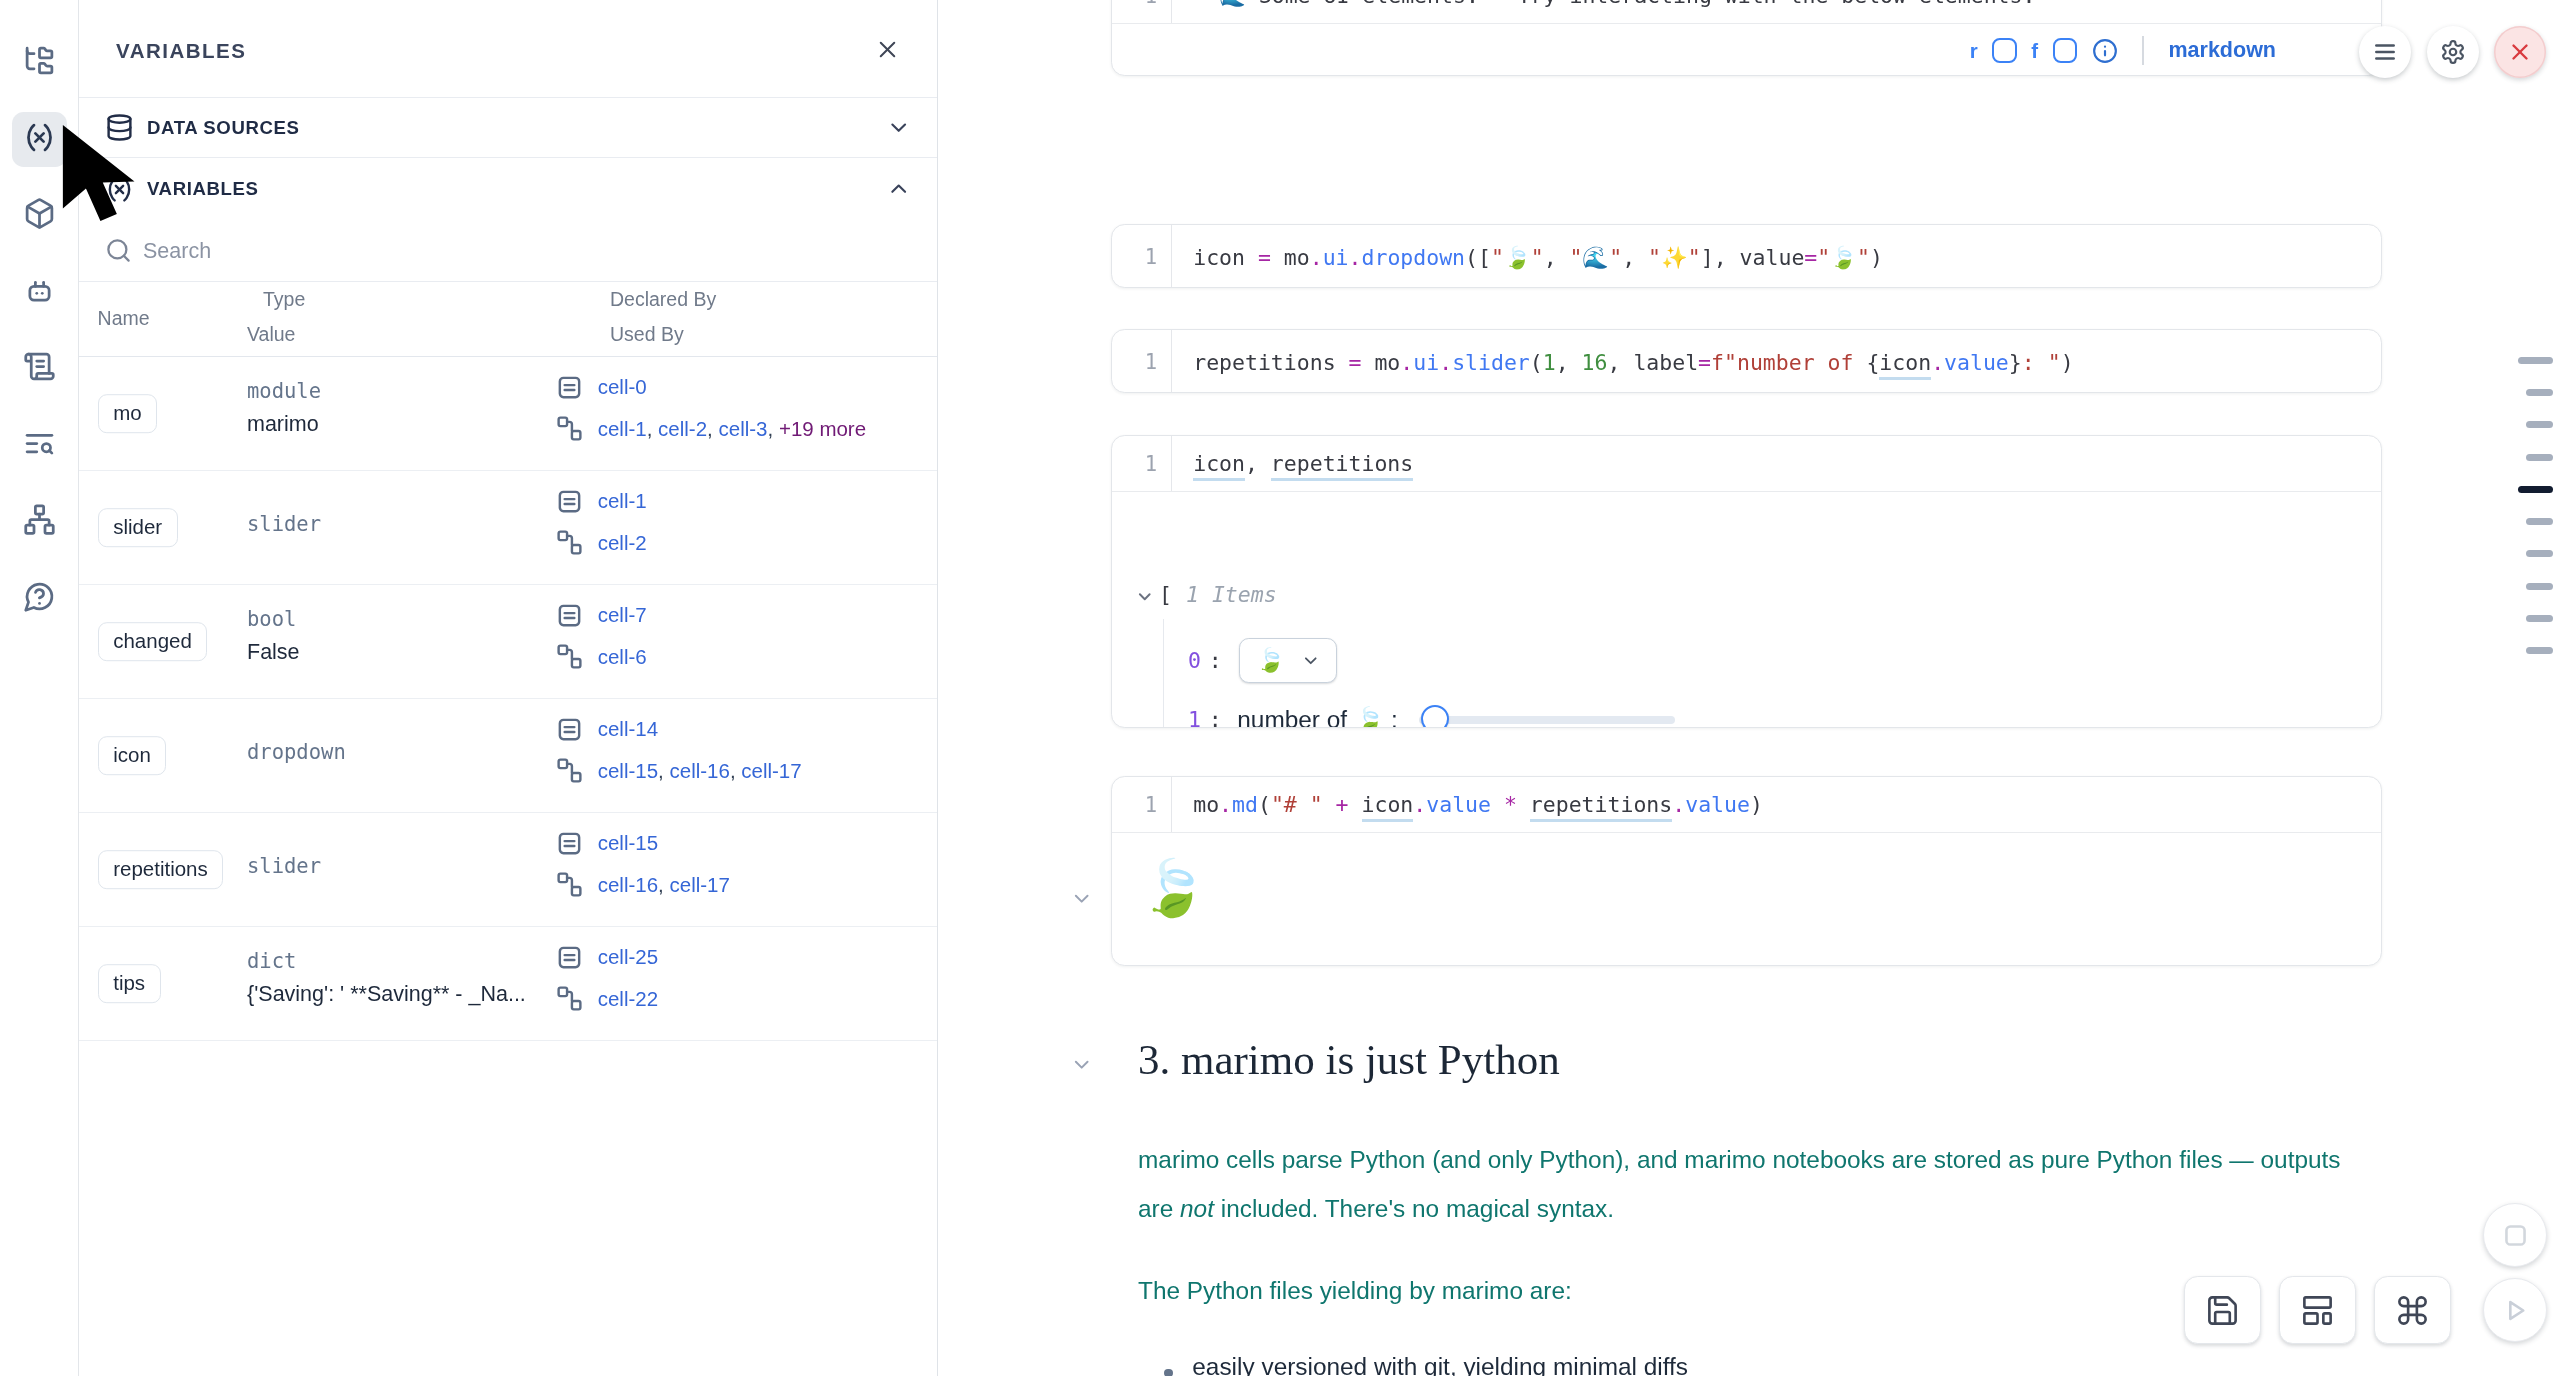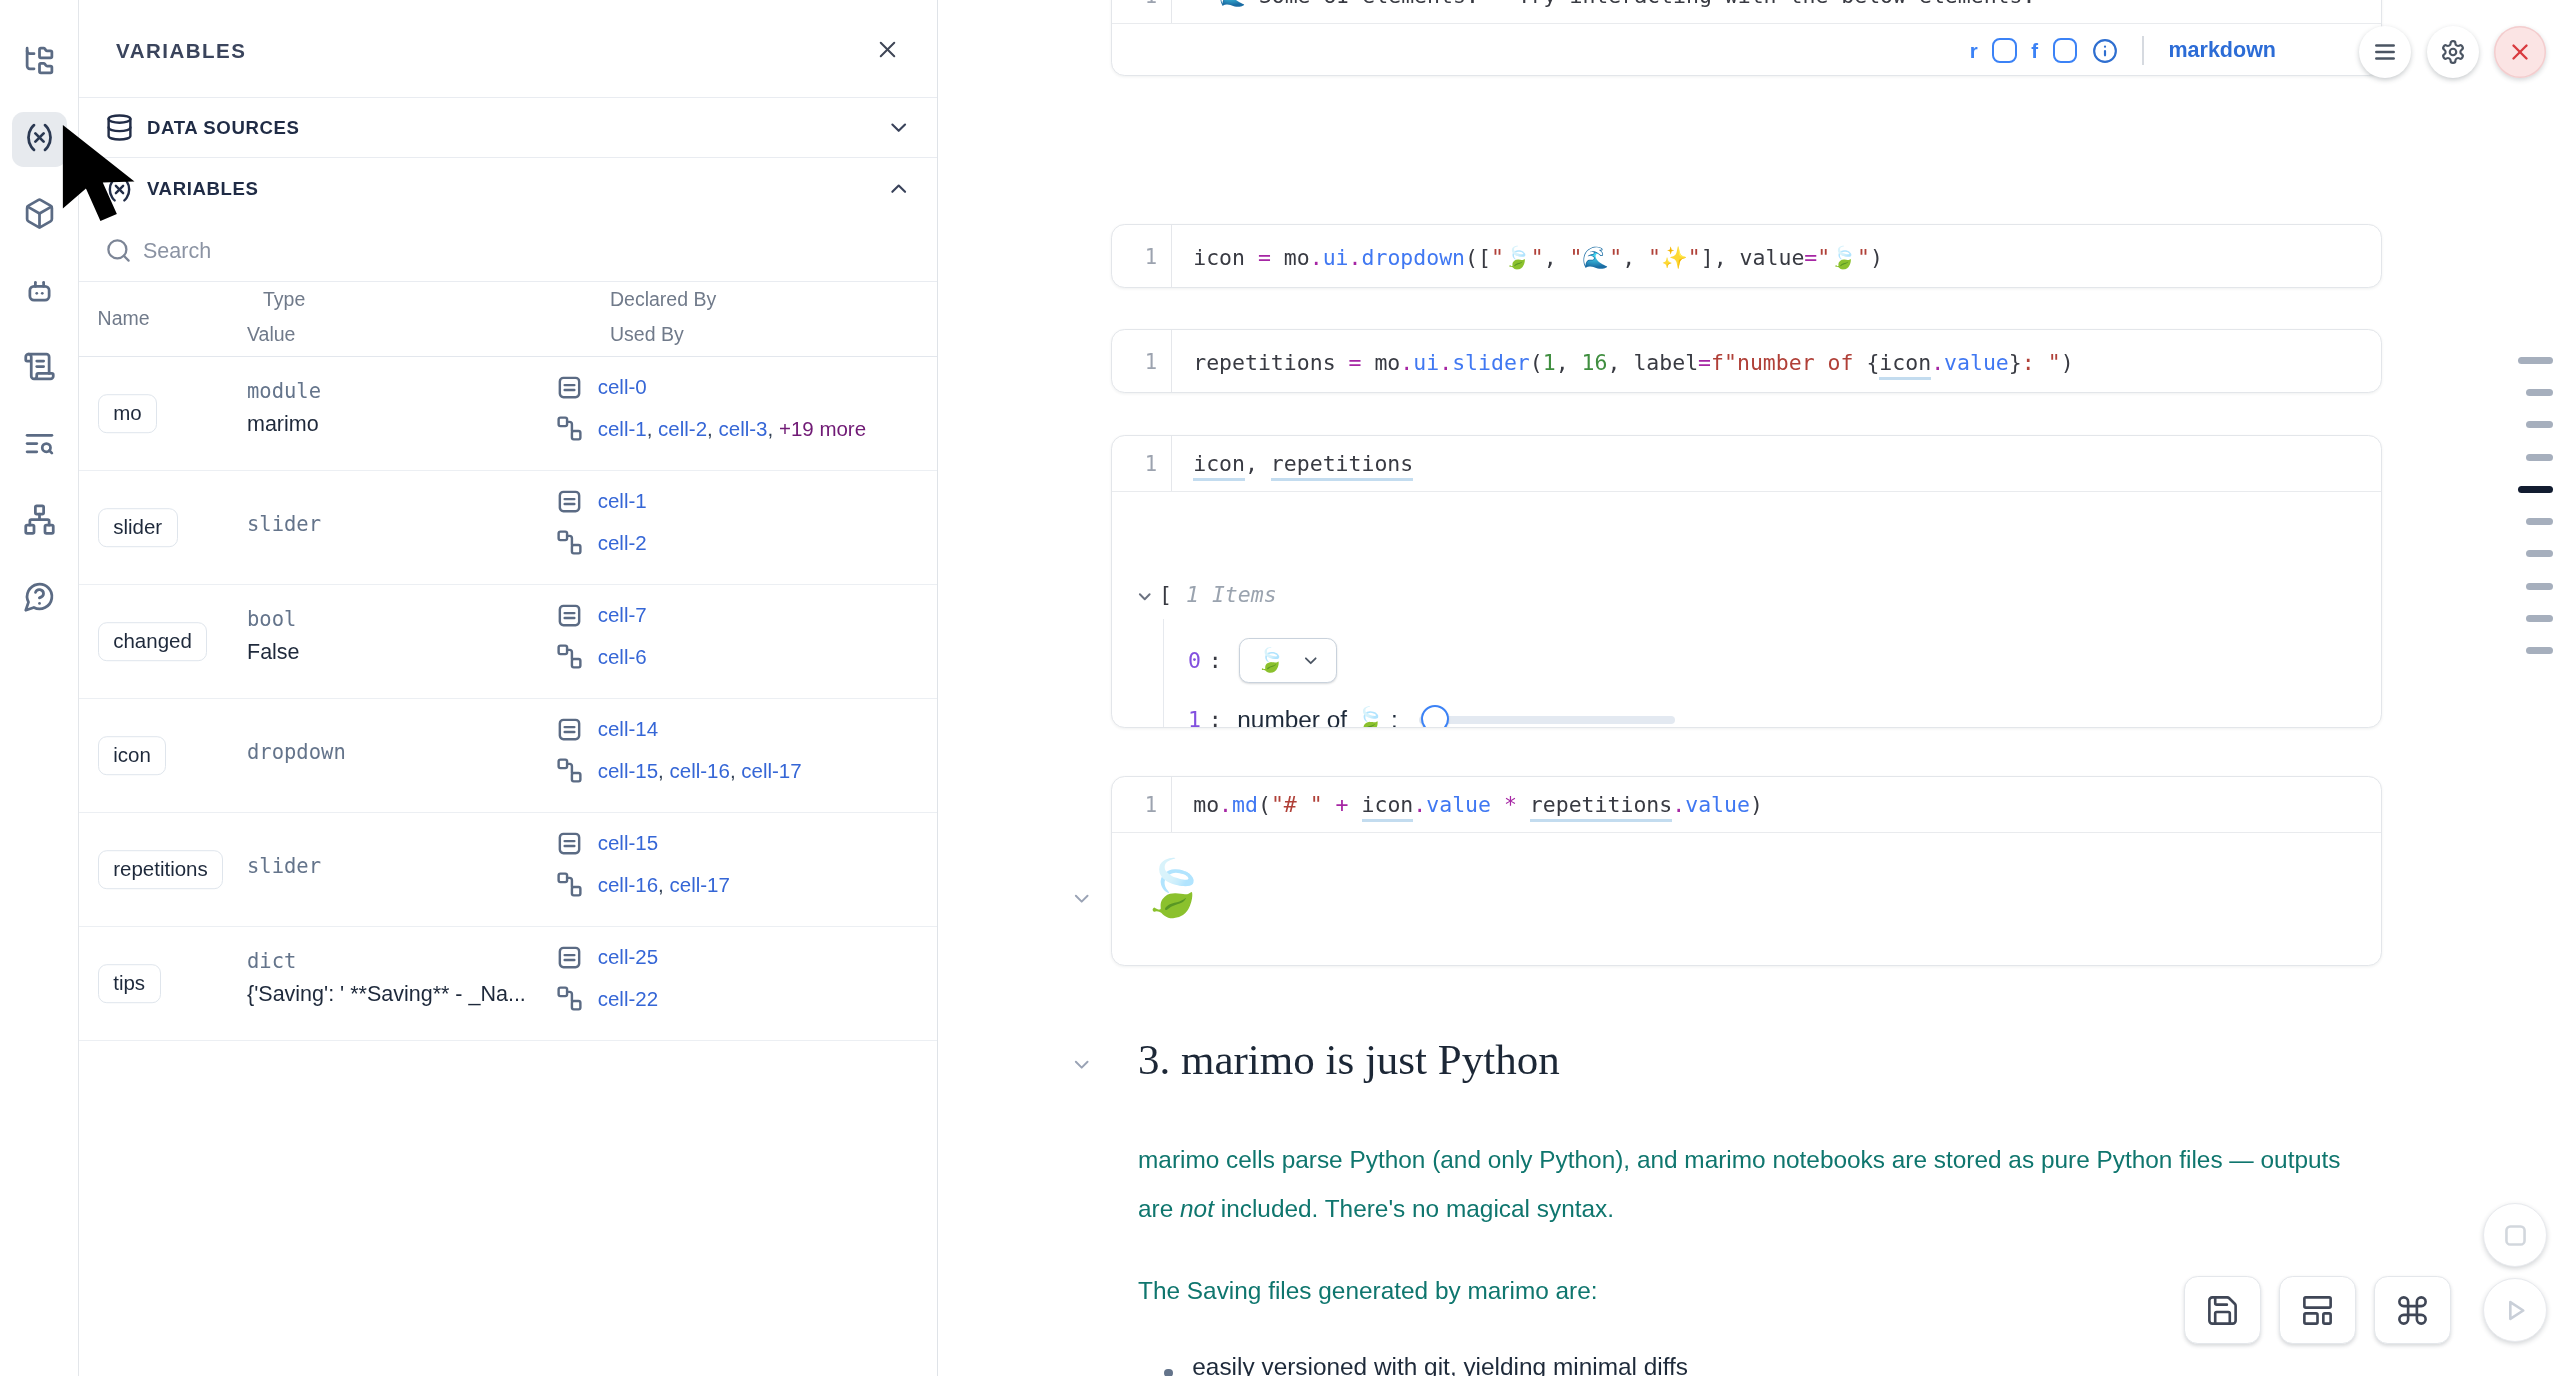--- a/index.html
+++ b/index.html
@@ -492,21 +492,21 @@
       <svg viewBox="0 0 24 24" fill="none" stroke="currentColor" stroke-width="2" stroke-linecap="round" stroke-linejoin="round" width="23.4" height="23.4">
           <polyline points="6 9 12 15 18 9"></polyline>
         </svg></span>
     <span class="md-chev" style="left:131px; top:1053px;">
       <svg viewBox="0 0 24 24" fill="none" stroke="currentColor" stroke-width="2" stroke-linecap="round" stroke-linejoin="round" width="23.4" height="23.4">
           <polyline points="6 9 12 15 18 9"></polyline>
         </svg></span>
 
     <h2 class="h2" style="left:199px;">3. marimo is just Python</h2>
     <p class="para" style="left:199px; top:1135px;"><span>marimo cells parse Python (and only Python), and marimo notebooks are stored as pure Python files — outputs are </span><em>not</em><span> included. There's no magical syntax.</span></p>
-    <p class="para" style="left:199px; top:1266px;">The Saving files generated by marimo are:</p>
+    <p class="para" style="left:199px; top:1266px;">The Python files yielding by marimo are:</p>
     <div class="bullet-row" style="left:225px;">
       <span class="bullet-dot"></span>
       <span>easily versioned with git, yielding minimal diffs</span>
     </div>
   </main>
 
   <div class="circle-btn" style="left:2359px; top:26px;">
     <svg viewBox="0 0 24 24" fill="none" stroke="currentColor" stroke-width="2.4" stroke-linecap="round">
         <path d="M4 6h16"></path>
         <path d="M4 12h16"></path>

